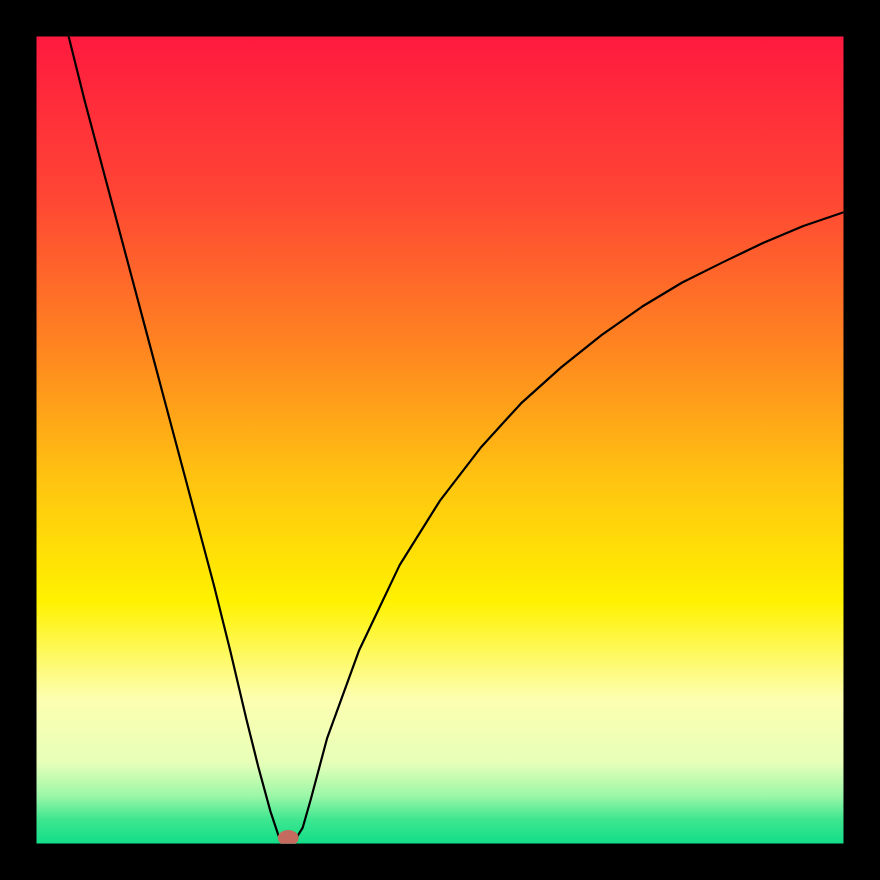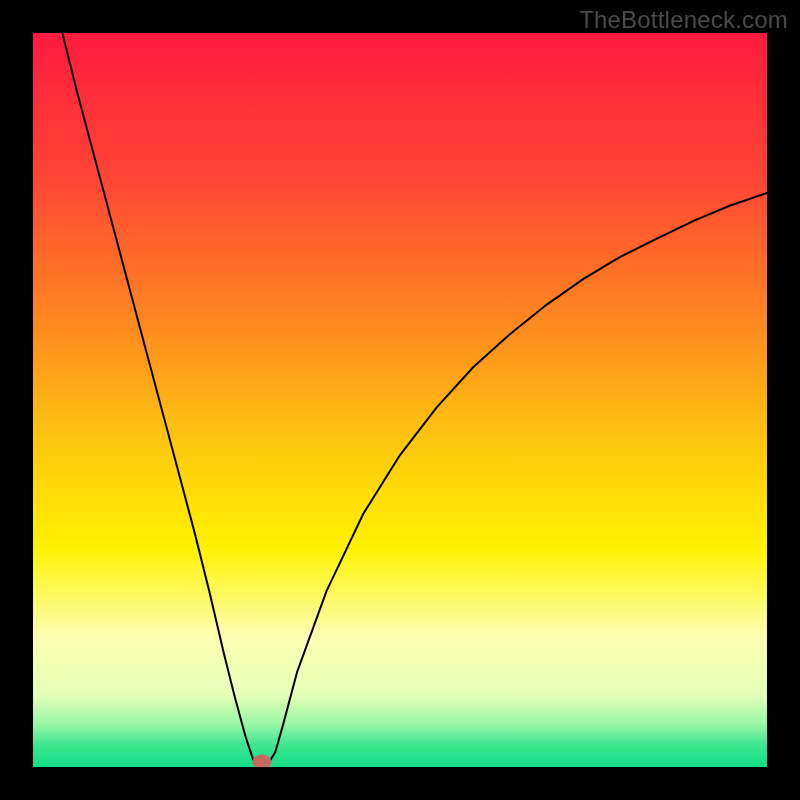--- a/index.html
+++ b/index.html
@@ -35,21 +35,20 @@
     user-select: none;
   }
   svg {
     display: block;
   }
 </style>
 </head>
 <body>
 
 <div class="frame">
-  <div class="watermark">TheBottleneck.com</div>
   <div class="plot-area" id="plot-area">
       <svg width="734" height="734" viewBox="0 0 734 734">
         <defs>
           <linearGradient id="bg-grad" x1="0" y1="0" x2="0" y2="1">
             <stop offset="0.0%" stop-color="#ff1a3f"></stop>
             <stop offset="20.0%" stop-color="#ff4634"></stop>
             <stop offset="40.0%" stop-color="#ff8a1f"></stop>
             <stop offset="55.0%" stop-color="#ffc410"></stop>
             <stop offset="70.0%" stop-color="#fff200"></stop>
             <stop offset="82.0%" stop-color="#fdffb0"></stop>

